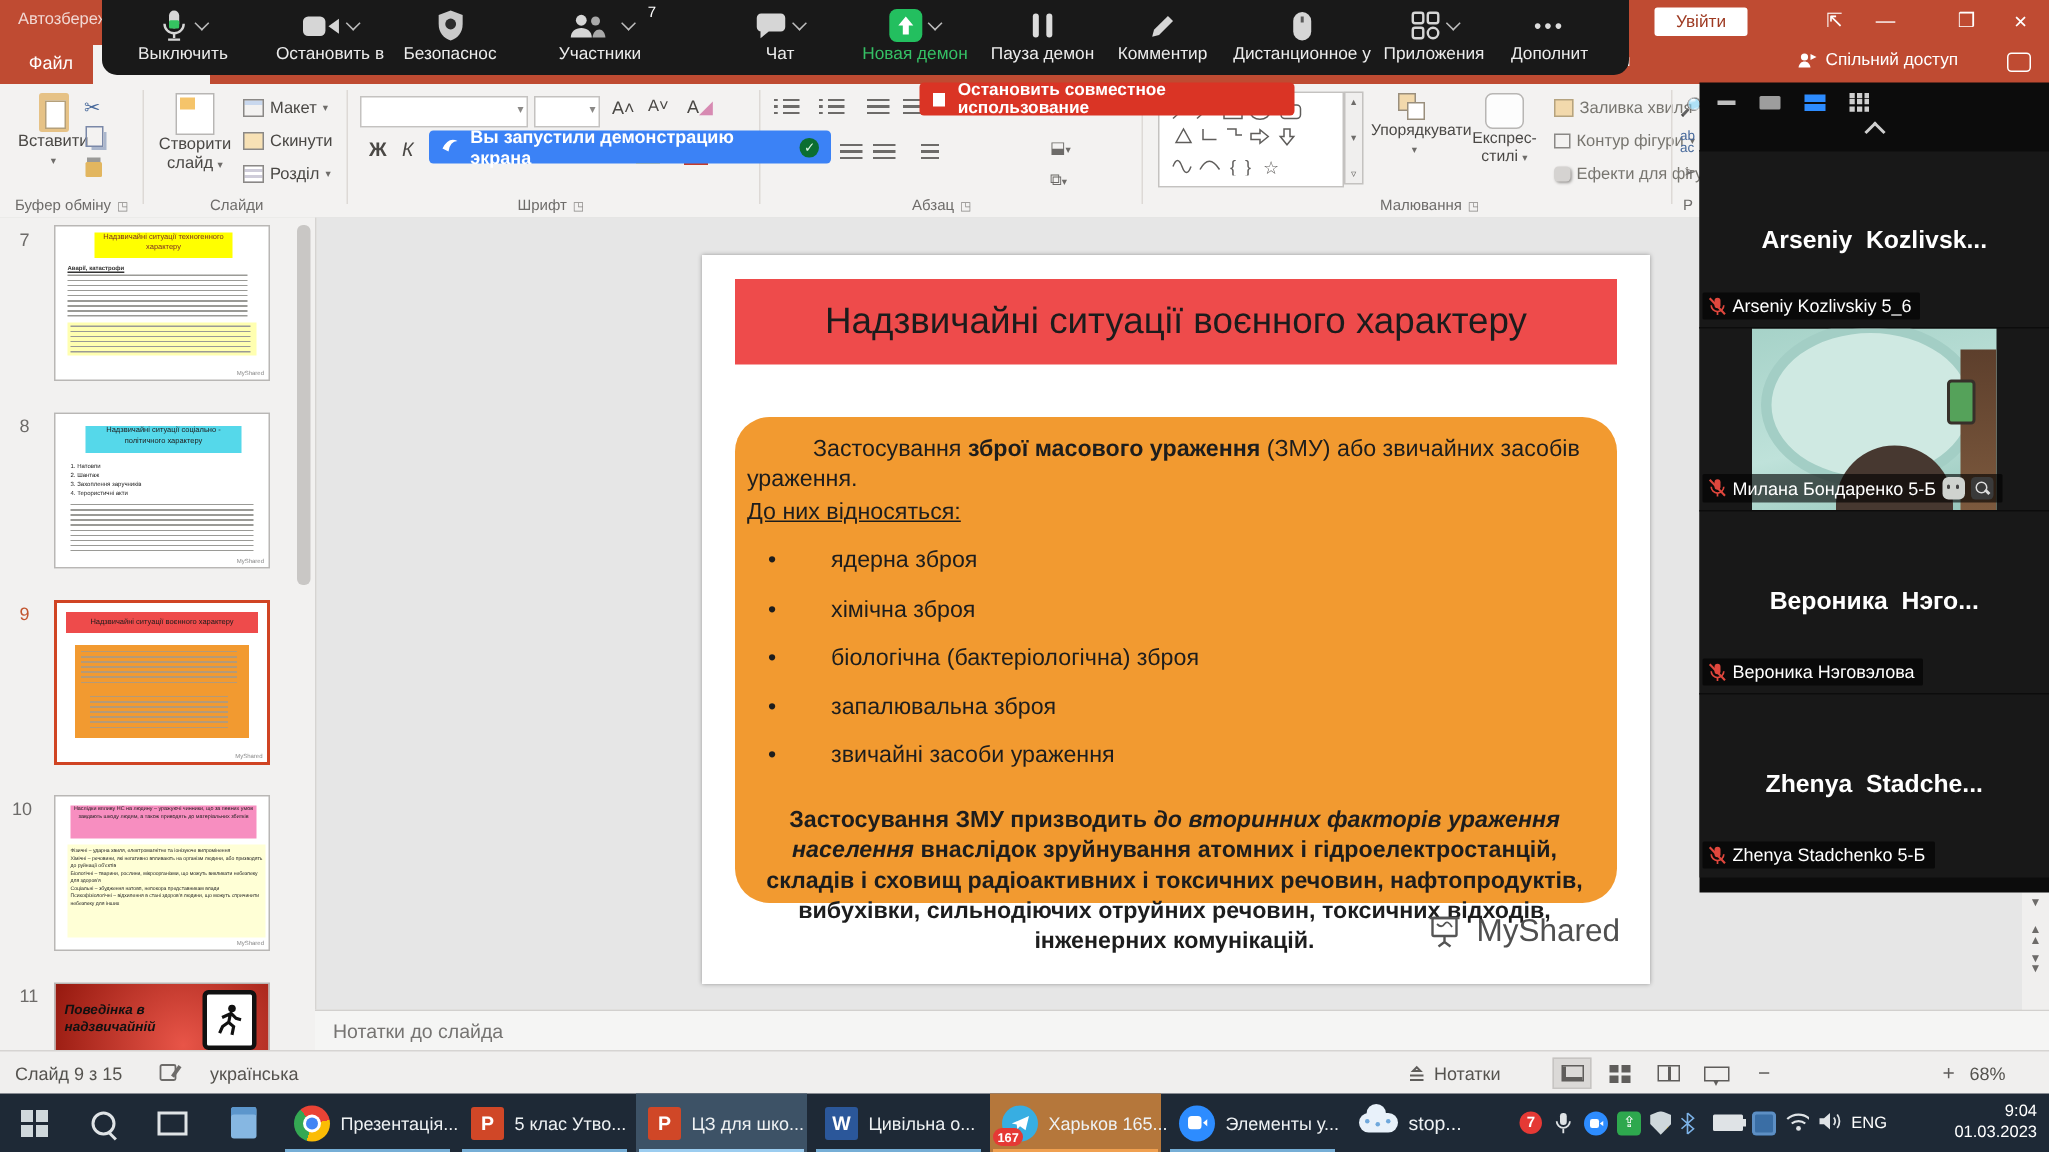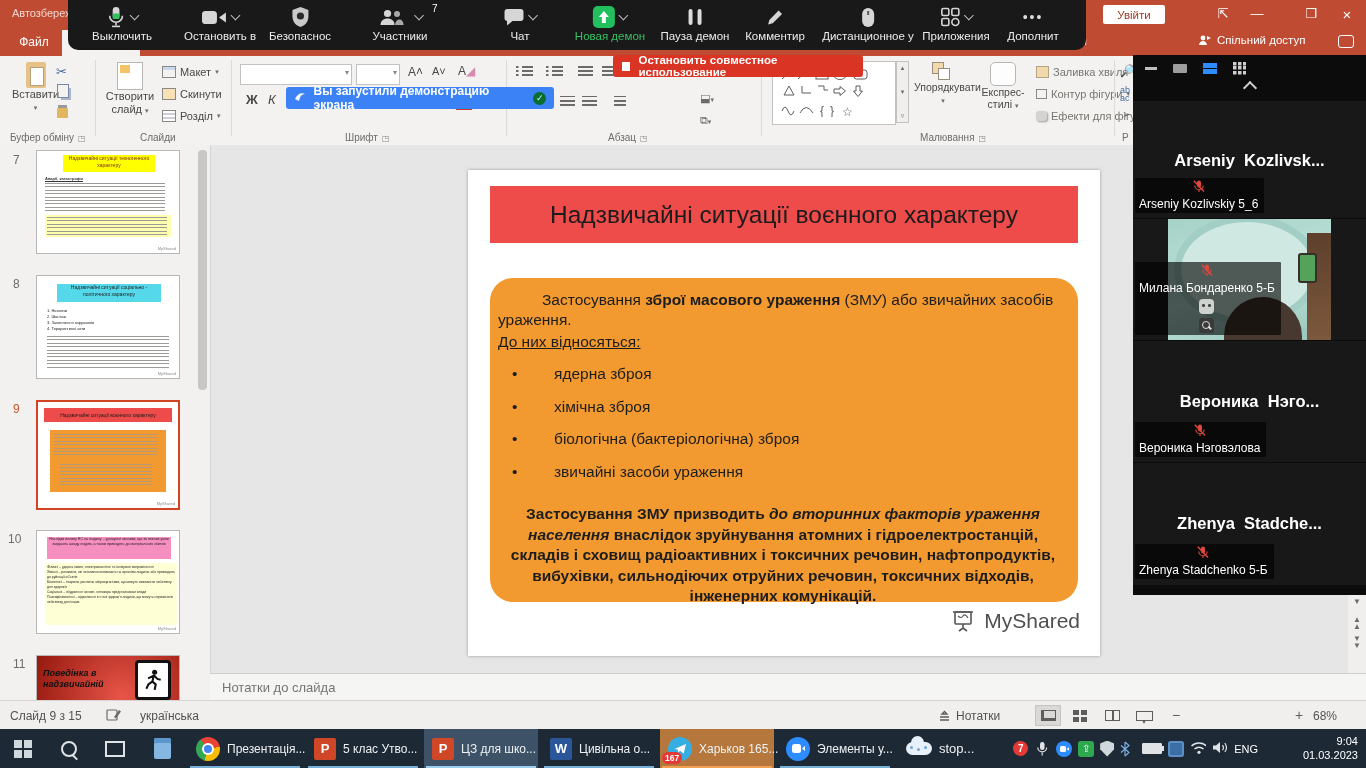--- a/index.html
+++ b/index.html
@@ -101,21 +101,21 @@
       linear-gradient(#5f5d5b,#5f5d5b) 0 7px/6px 5px no-repeat,linear-gradient(#5f5d5b,#5f5d5b) 8px 7px/6px 5px no-repeat;}
   .vr{width:15px;height:11px;border:1px solid #5f5d5b;box-sizing:border-box;background:linear-gradient(to right,transparent 6px,#5f5d5b 6px,#5f5d5b 8px,transparent 8px);}
   .vp{width:15px;height:8px;border:1px solid #5f5d5b;position:relative;}
   .vp::after{content:"";position:absolute;left:5px;top:8px;border-left:2px solid transparent;border-right:2px solid transparent;border-top:4px solid #5f5d5b;}
   
   .panel{position:absolute;left:1133px;top:55px;width:233px;height:540px;background:#0c0c0c;z-index:45;}
   .pctl{position:absolute;top:6px;height:14px;display:flex;align-items:center;gap:16px;left:12px;}
   .pchev{position:absolute;left:50%;top:28px;transform:translateX(-50%) rotate(-135deg);width:8px;height:8px;border-right:2px solid #cfcfcf;border-bottom:2px solid #cfcfcf;}
   .ptile{position:absolute;left:0;width:233px;background:#181818;border-top:1px solid #0c0c0c;overflow:hidden;}
   .pname{position:absolute;left:0;width:100%;top:42%;text-align:center;color:#fff;font-weight:bold;font-size:16.5px;white-space:pre;}
-  .plabel{position:absolute;left:2px;bottom:6px;background:rgba(0,0,0,.62);color:#fff;font-size:12px;padding:2px 6px 2px 4px;display:flex;align-items:center;gap:4px;border-radius:1px;flex-direction:column;}
+  .plabel{position:absolute;left:2px;bottom:6px;background:rgba(0,0,0,.62);color:#fff;font-size:12px;padding:2px 6px 2px 4px;display:flex;align-items:center;gap:4px;border-radius:1px;}
   .vidart{position:absolute;left:35px;top:0;width:163px;height:100%;background:linear-gradient(165deg,#a6d2c8,#bfe2da 55%,#93c4b9);overflow:hidden;}
   .ceil{position:absolute;left:6px;top:-4px;width:132px;height:96px;border-radius:50%;background:#cfe9e2;border:7px solid #a3cec5;}
   .cab{position:absolute;right:0;top:14px;width:24px;height:110px;background:linear-gradient(#5d3f2c,#7d5a3e);}
   .dev{position:absolute;right:14px;top:34px;width:15px;height:26px;background:#55a25a;border:2px solid #37302a;border-radius:3px;}
   .head{position:absolute;left:56px;bottom:-8px;width:78px;height:52px;background:#473830;border-radius:50% 50% 8px 8px/ 75% 75% 8px 8px;}
   .emo1{width:15px;height:15px;border-radius:4px;background:#cfd3cf;position:relative;}
   .emo1::before{content:"";position:absolute;left:3px;top:5px;width:2.5px;height:2.5px;border-radius:50%;background:#444;box-shadow:6px 0 0 #444;}
   .emo2{width:15px;height:15px;border-radius:3px;background:#3a3a3a;position:relative;}
   .emo2::before{content:"";position:absolute;left:3px;top:3px;width:6px;height:6px;border:1.5px solid #ddd;border-radius:50%;}
   .emo2::after{content:"";position:absolute;left:9px;top:9px;width:4px;height:1.5px;background:#ddd;transform:rotate(45deg);}
@@ -373,20 +373,21 @@
 
   <div class="slide">
     <div class="stitle">Надзвичайні ситуації воєнного характеру</div>
     <div class="sbody">
       <p class="intro"><span>Застосування </span><b>зброї масового ураження</b><span>  (ЗМУ) або звичайних засобів ураження.</span></p>
       <p class="lbl">До них відносяться:</p>
       <ul>
         <li>ядерна зброя</li>
         <li>хімічна зброя</li>
         <li>біологічна  (бактеріологічна) зброя</li>
+        <li>запалювальна зброя</li>
         <li>звичайні засоби ураження</li>
       </ul>
       <p class="closing"><span>Застосування ЗМУ призводить </span><i>до вторинних факторів ураження населення</i><span> внаслідок зруйнування атомних і гідроелектростанцій, складів і сховищ радіоактивних і токсичних речовин, нафтопродуктів, вибухівки, сильнодіючих отруйних речовин, токсичних відходів, інженерних комунікацій.</span></p>
     </div>
     <div class="wm">
       <svg width="28" height="26" viewBox="0 0 28 26">
         <g stroke="#555" fill="none" stroke-width="1.6">
           <rect x="4" y="4" width="16" height="12" rx="1"></rect>
           <path d="M2 4h20M12 16v4M8 23l4-3 4 3"></path>
           <path d="M7 8q3 3 5 0t5 2" stroke-width="1.2"></path>

